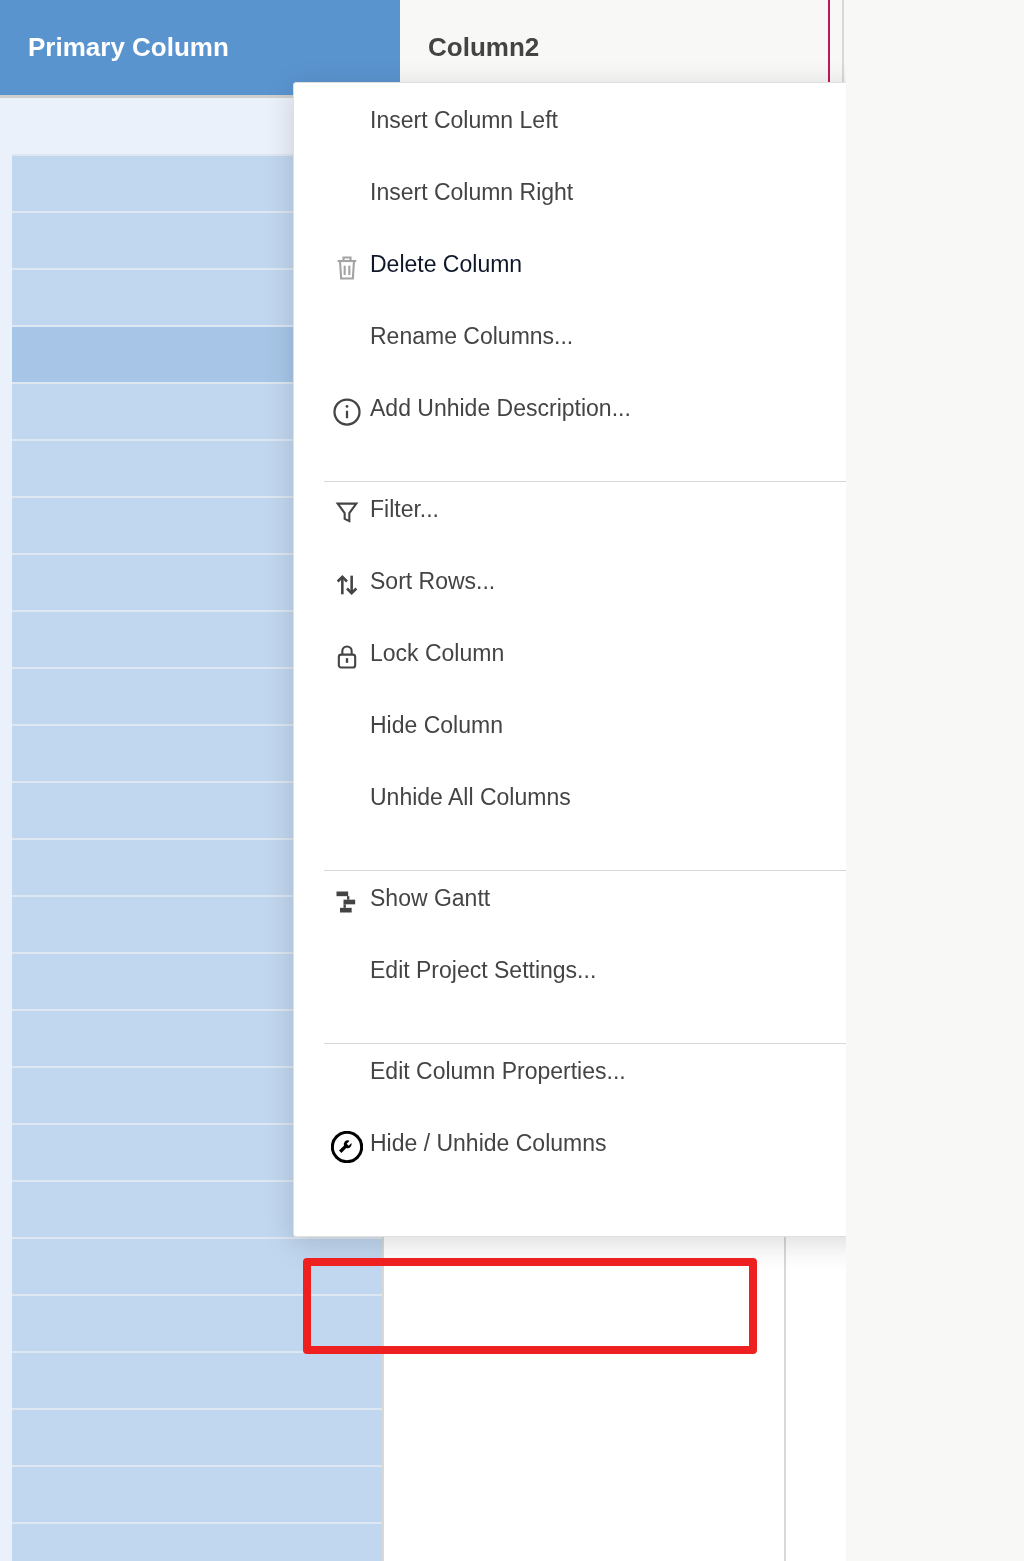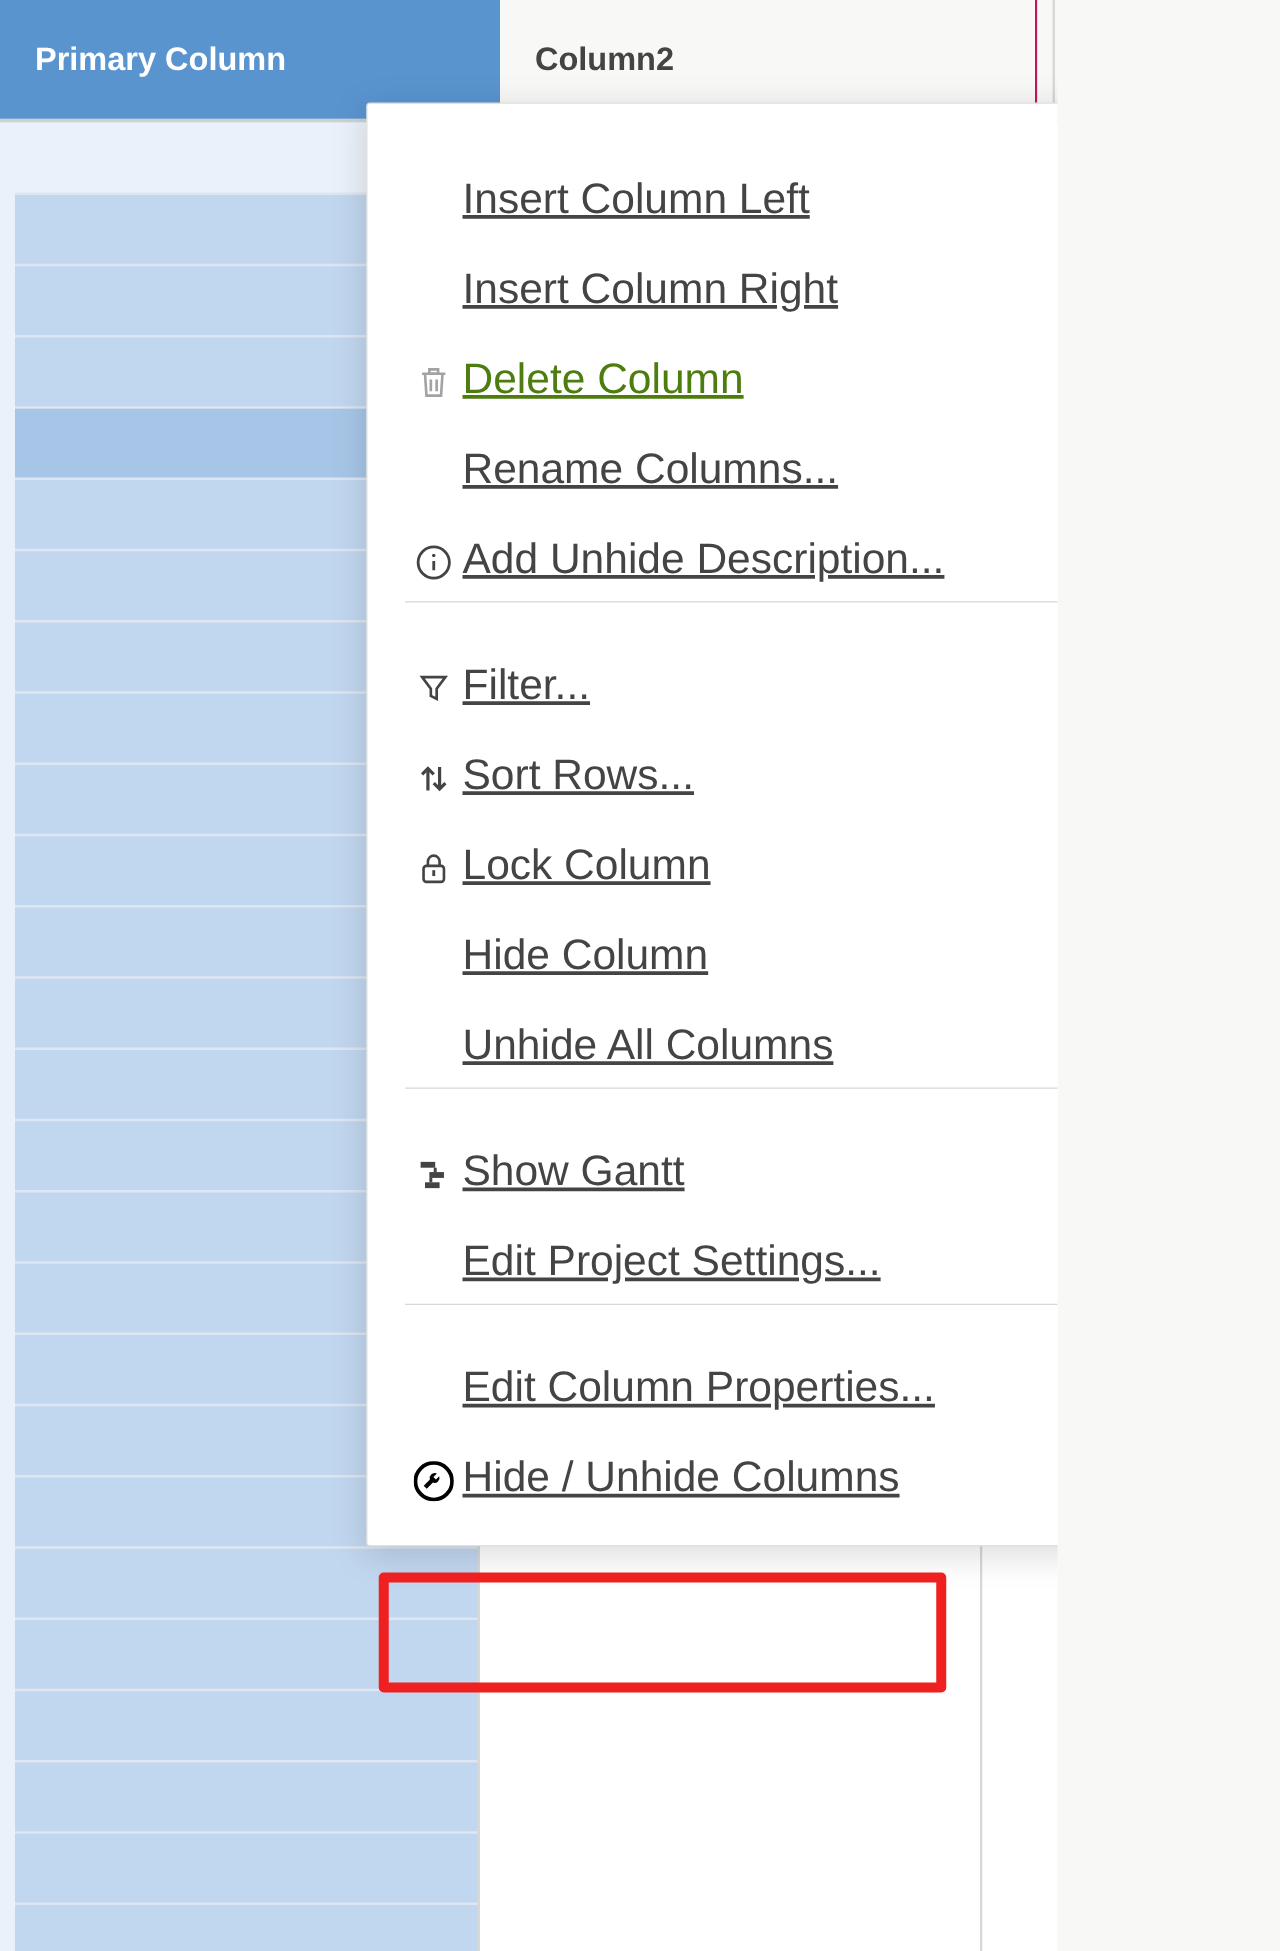--- a/index.html
+++ b/index.html
@@ -15,22 +15,22 @@
   .grid{position:absolute;left:0;top:98px;bottom:0;display:flex;}
   .col{border-right:2px solid #d8d8d6;}
   .col-primary{flex:0 0 370px;border-left:12px solid #ebf1fa;background:#c1d7ef;}
   .col2{flex:0 0 400px;background:#fff;}
   .col3{flex:0 0 254px;background:#fff;}
   .row{height:55px;border-bottom:2px solid #dde6f1;}
   .col-primary .r0{height:56px;background:#ebf1fa;}
   .col-primary .rsel{background:#a7c6e7;}
   
   .menu{position:absolute;left:293px;top:82px;width:588px;background:#fff;border:1px solid #e0e0e0;border-radius:3px;box-shadow:0 6px 30px rgba(0,0,0,.15);padding:24px 0 34px;}
-  .item{display:flex;align-items:flex-end;height:72px;padding:0 30px;font-size:34px;color:#444;cursor:pointer;text-decoration:underline;}
-  .item.disabled{color:#4d7c0f;cursor:default;}
+  .item{display:flex;align-items:flex-start;height:72px;padding:0 30px;font-size:23px;color:#444;cursor:pointer;}
+  .item.disabled{color:#0f172a;cursor:default;}
   .icon{flex:0 0 46px;height:34px;display:flex;align-items:center;justify-content:center;color:#444;}
   .icon.nogap{}
   .sep{height:1px;background:#d8d8d8;margin:14px 30px;}
   
   .highlight-box{position:absolute;border:8px solid #ef2020;border-radius:4px;pointer-events:none;width:438px;height:80px;left:303px;top:1258px;}
   
   svg{display:block;}
 </style>
 </head>
 <body>

